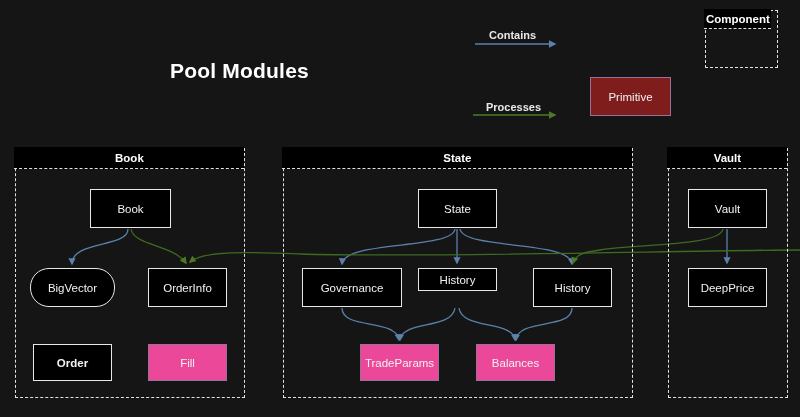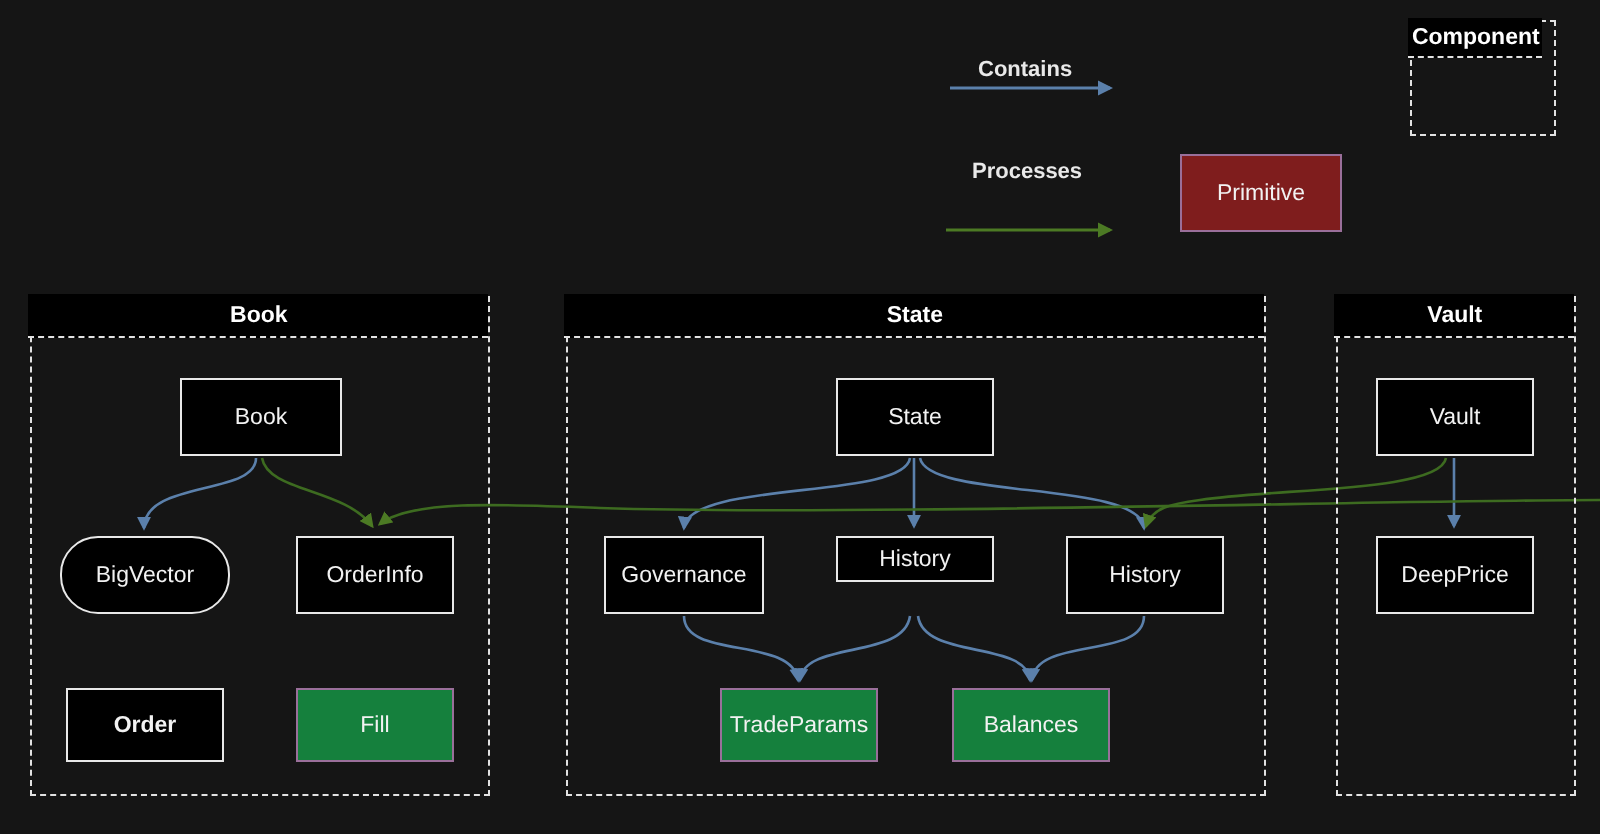--- a/index.html
+++ b/index.html
@@ -38,21 +38,21 @@
     justify-content: center;
     color: #f2f2f2;
     font-size: 11.5px;
     white-space: nowrap;
   }
   .node.module {
     background: #000000;
     border: 1.3px solid #e8e8e8;
   }
   .node.primitive {
-    background: #15803d;
+    background: #ec4899;
     border: 1.3px solid #9a6f9a;
   }
   
   .cluster {
     position: absolute;
     box-sizing: border-box;
     border: 1.6px dashed #e2e2e2;
     background: transparent;
   }
   .cluster-header {
@@ -111,20 +111,21 @@
     font-size: 11.5px;
     font-weight: bold;
     white-space: nowrap;
   }
 </style>
 </head>
 <body>
 
 <div id="canvas">
 
+  <div class="title" style="left:170px; top:59px;">Pool Modules</div>
 
   <svg id="edges" viewBox="0 0 800 417">
     <defs>
       <marker id="arrow-blue" viewBox="0 0 10 10" refX="8" refY="5" markerWidth="5.5" markerHeight="5.5" orient="auto-start-reverse">
         <path d="M 0 0 L 10 5 L 0 10 z" fill="#5b80ab"></path>
       </marker>
       <marker id="arrow-green" viewBox="0 0 10 10" refX="8" refY="5" markerWidth="5.5" markerHeight="5.5" orient="auto-start-reverse">
         <path d="M 0 0 L 10 5 L 0 10 z" fill="#4c7a24"></path>
       </marker>
       <marker id="arrow-blue-legend" viewBox="0 0 10 10" refX="8" refY="5" markerWidth="5.5" markerHeight="5.5" orient="auto-start-reverse">
@@ -183,21 +184,21 @@
       </div>
       <div class="node module" style="left: 33px; top: 344px; width: 79px; height: 37px; font-weight: bold;">
         <span>Order</span>
       </div>
       <div class="node primitive" style="left: 148px; top: 344px; width: 79px; height: 37px;">
         <span>Fill</span>
       </div>
       <div class="node module" style="left: 418px; top: 189px; width: 79px; height: 39px;">
         <span>State</span>
       </div>
-      <div class="node module" style="left: 302px; top: 268px; width: 80px; height: 39px;">
+      <div class="node module" style="left: 302px; top: 268px; width: 100px; height: 39px;">
         <span>Governance</span>
       </div>
       <div class="node module" style="left: 418px; top: 268px; width: 79px; height: 23px;">
         <span>History</span>
       </div>
       <div class="node module" style="left: 533px; top: 268px; width: 79px; height: 39px;">
         <span>History</span>
       </div>
       <div class="node primitive" style="left: 360px; top: 344px; width: 79px; height: 37px;">
         <span>TradeParams</span>
@@ -207,21 +208,21 @@
       </div>
       <div class="node module" style="left: 688px; top: 189px; width: 79px; height: 39px;">
         <span>Vault</span>
       </div>
       <div class="node module" style="left: 688px; top: 268px; width: 79px; height: 39px;">
         <span>DeepPrice</span>
       </div>
     </div>
 
   <div class="legend-label" style="left:489px; top:29px;">Contains</div>
-  <div class="legend-label" style="left:486px; top:80px;">Processes</div>
+  <div class="legend-label" style="left:486px; top:101px;">Processes</div>
 
 
   <div class="legend-box primitive" style="left:590px; top:77px; width:81px; height:39px;">
     <span>Primitive</span>
   </div>
 
   <div class="legend-cluster" style="left:705px; top:10px; width:73px; height:58px;">
     <div class="legend-cluster-header" style="left:-1.6px; top:-1.6px; width:67px; height:20px;">
       <span>Component</span>
     </div>

